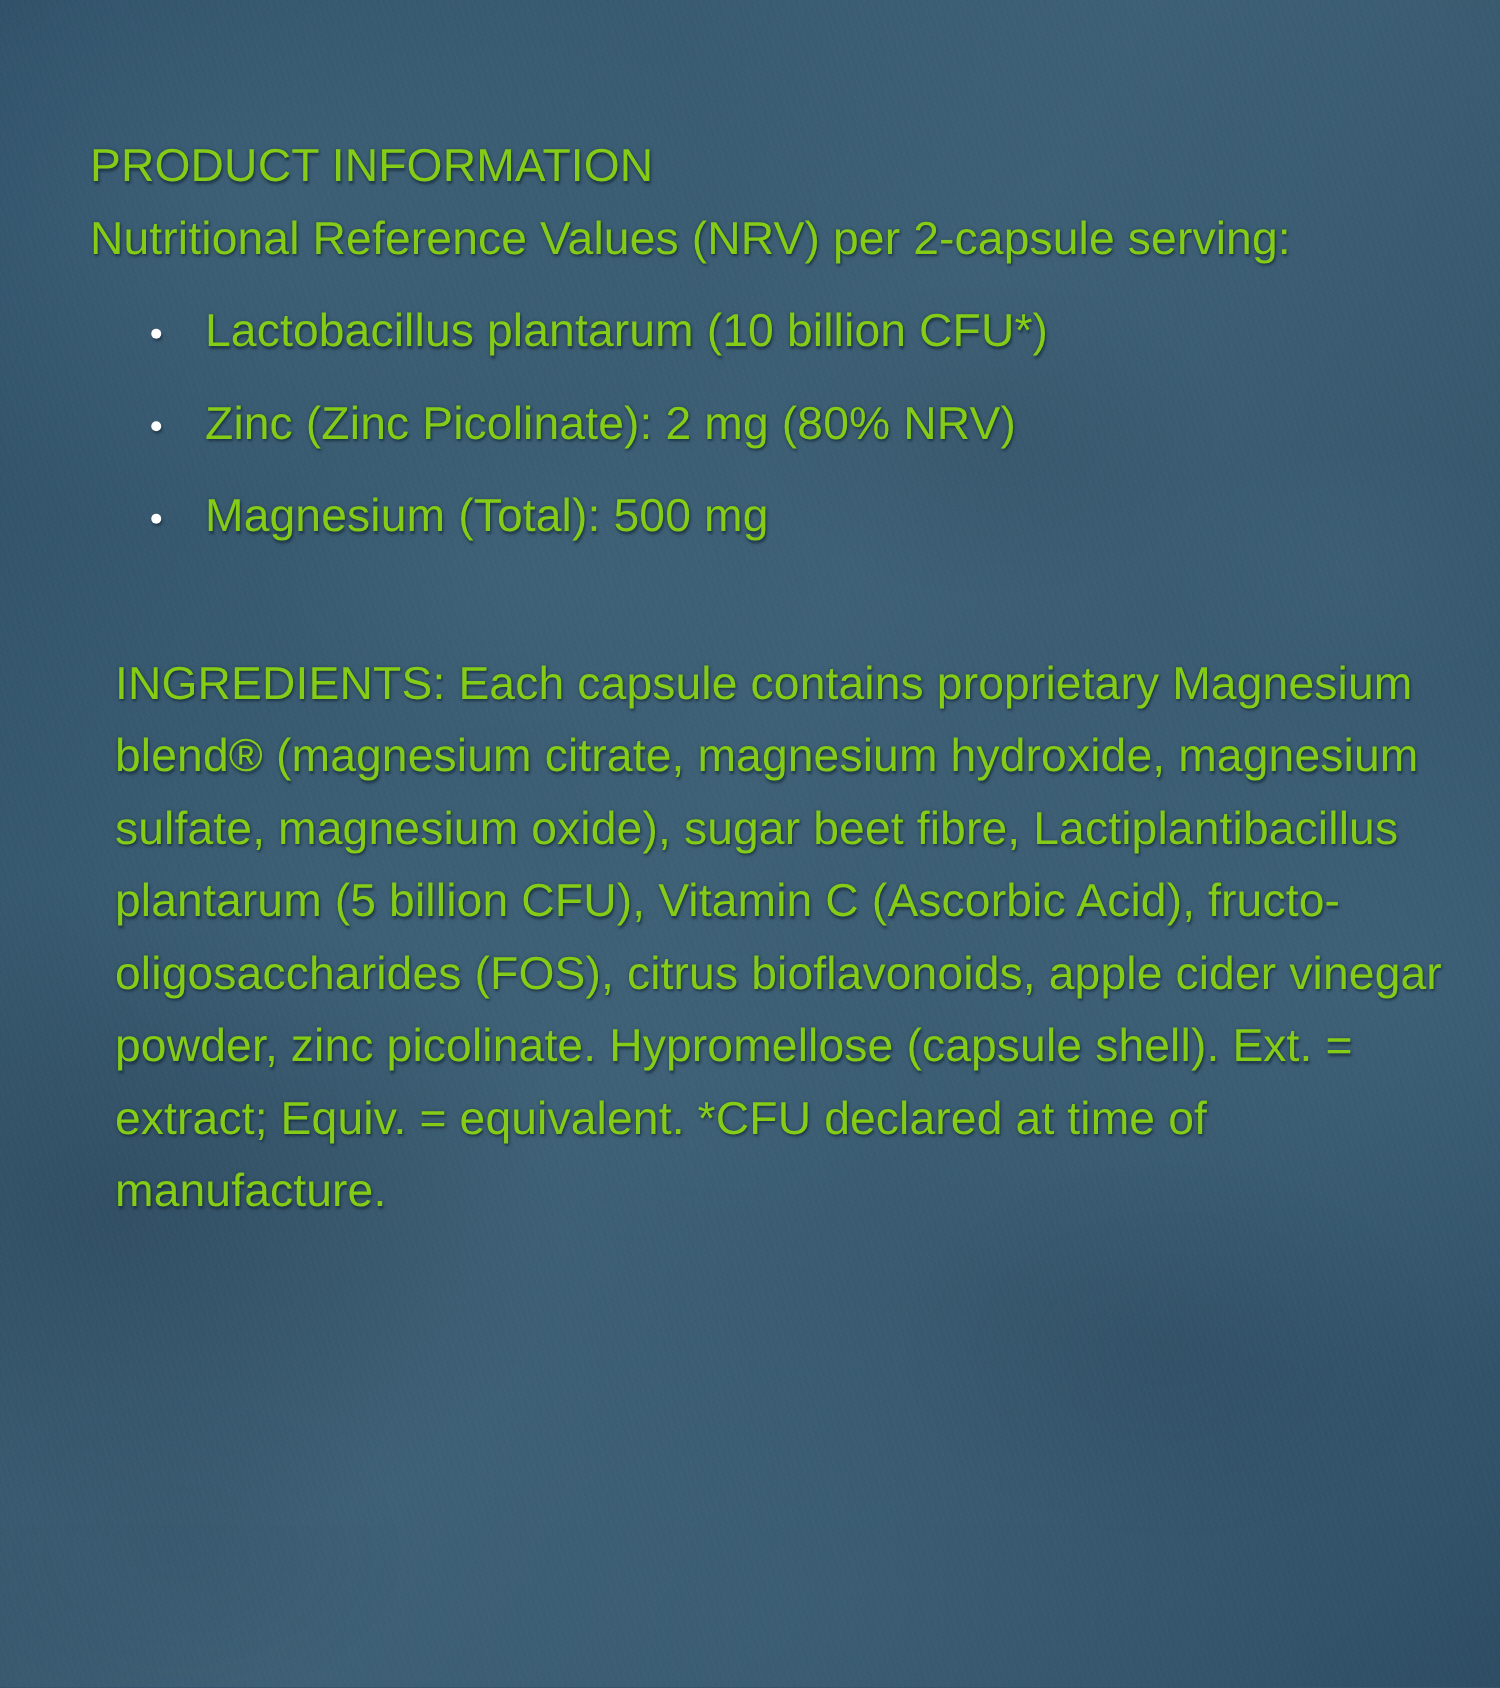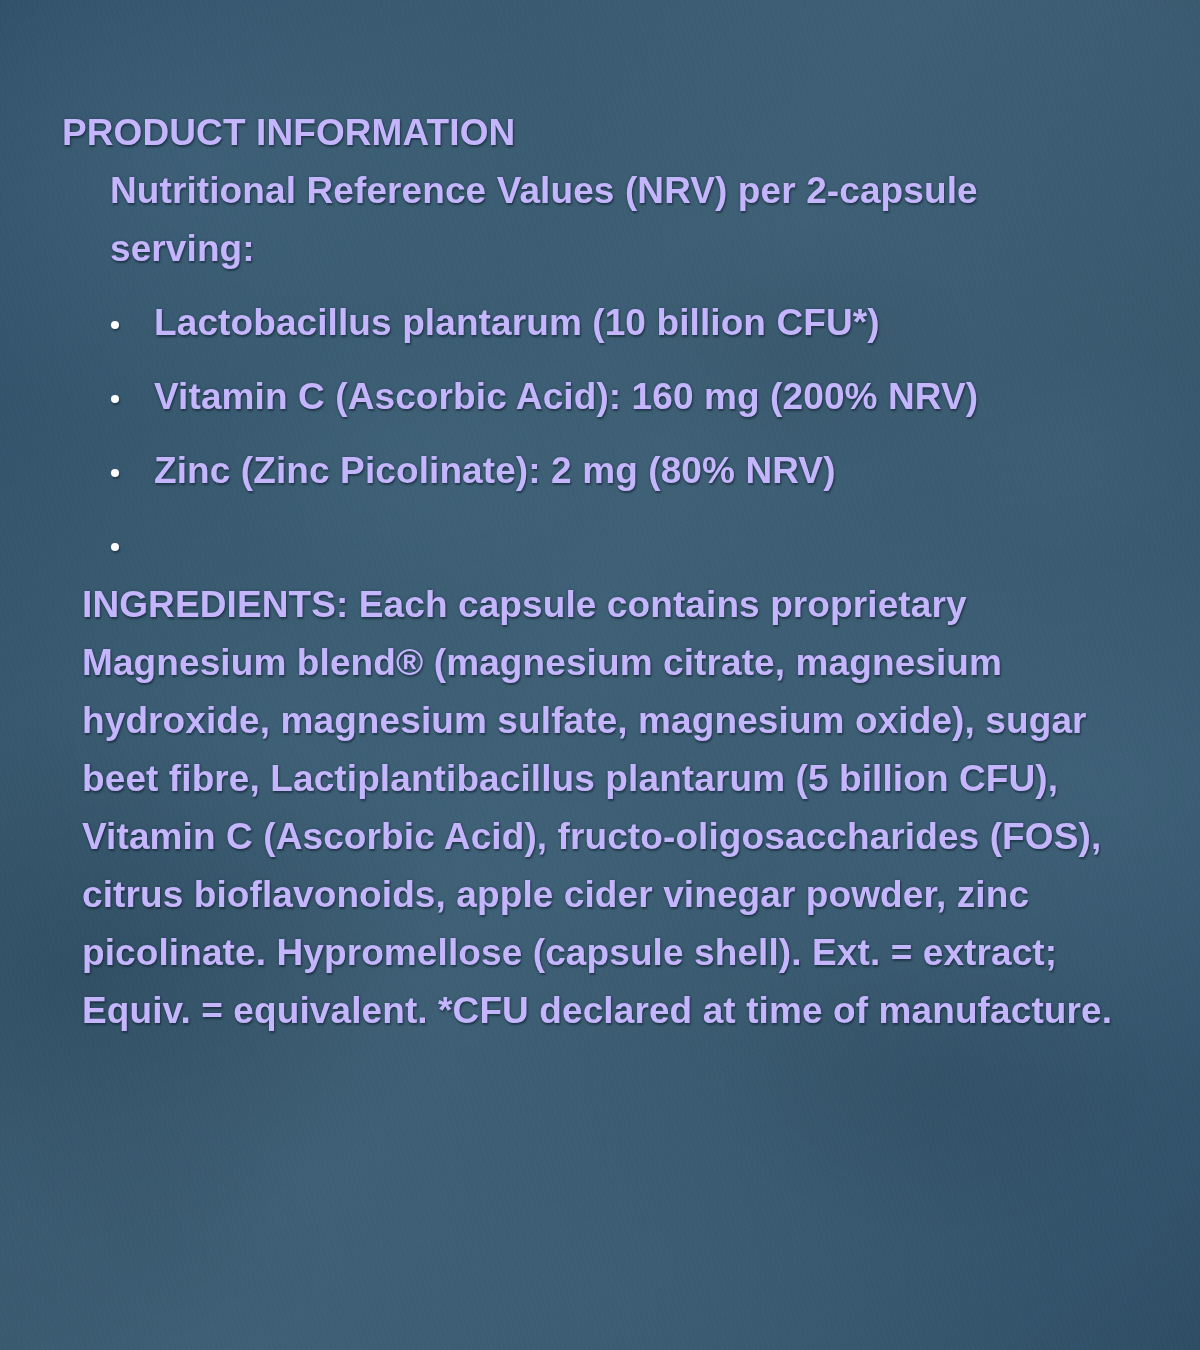--- a/index.html
+++ b/index.html
@@ -78,41 +78,40 @@
     background:
       radial-gradient(ellipse 128% 118% at 50% 46%,
         rgba(0,0,0,0) 52%,
         rgba(14,30,44,0.20) 84%,
         rgba(10,24,38,0.34) 100%);
   }
 
   
   .content {
     position: absolute;
-    left: 62px;
+    left: 72px;
     top: 104px;
     width: 1080px;
-    color: #c4b5fd;
+    color: #84cc16;
     font-size: 37px;
     line-height: 58px;
-    font-weight: 700;
+    font-weight: 400;
     letter-spacing: 0.1px;
     text-shadow:
       1px 2px 2px rgba(14,32,48,0.55),
       0 0 3px rgba(14,32,48,0.35);
     -webkit-font-smoothing: antialiased;
   }
 
   .para {
     margin: 0;
   }
 
   .intro {
     width: 1020px;
-    margin-left: 48px;
   }
 
   ul.nrv-list {
     list-style: none;
     margin: 0;
     padding: 0;
   }
 
   ul.nrv-list li {
     position: relative;
@@ -157,28 +156,25 @@
 
     <p class="para intro">Nutritional Reference Values (NRV) per 2-capsule serving:</p>
 
     <ul class="nrv-list">
       <li>
         <span class="bullet-dot"></span>
         <span>Lactobacillus plantarum (10 billion CFU*)</span>
       </li>
       <li>
         <span class="bullet-dot"></span>
-        <span>Vitamin C (Ascorbic Acid): 160 mg (200% NRV)</span>
-      </li>
-      <li>
-        <span class="bullet-dot"></span>
         <span>Zinc (Zinc Picolinate): 2 mg (80% NRV)</span>
       </li>
       <li>
         <span class="bullet-dot"></span>
+        <span>Magnesium (Total): 500 mg</span>
       </li>
     </ul>
 
     <div class="section-gap"></div>
 
     <p class="para ingredients">INGREDIENTS: Each capsule contains proprietary Magnesium blend® (magnesium citrate, magnesium hydroxide, magnesium sulfate, magnesium oxide), sugar beet fibre, Lactiplantibacillus plantarum (5 billion CFU), Vitamin C (Ascorbic Acid), fructo-oligosaccharides (FOS), citrus bioflavonoids, apple cider vinegar powder, zinc picolinate. Hypromellose (capsule shell). Ext. = extract; Equiv. = equivalent. *CFU declared at time of manufacture.</p>
 
   </div>
 </div>
 

